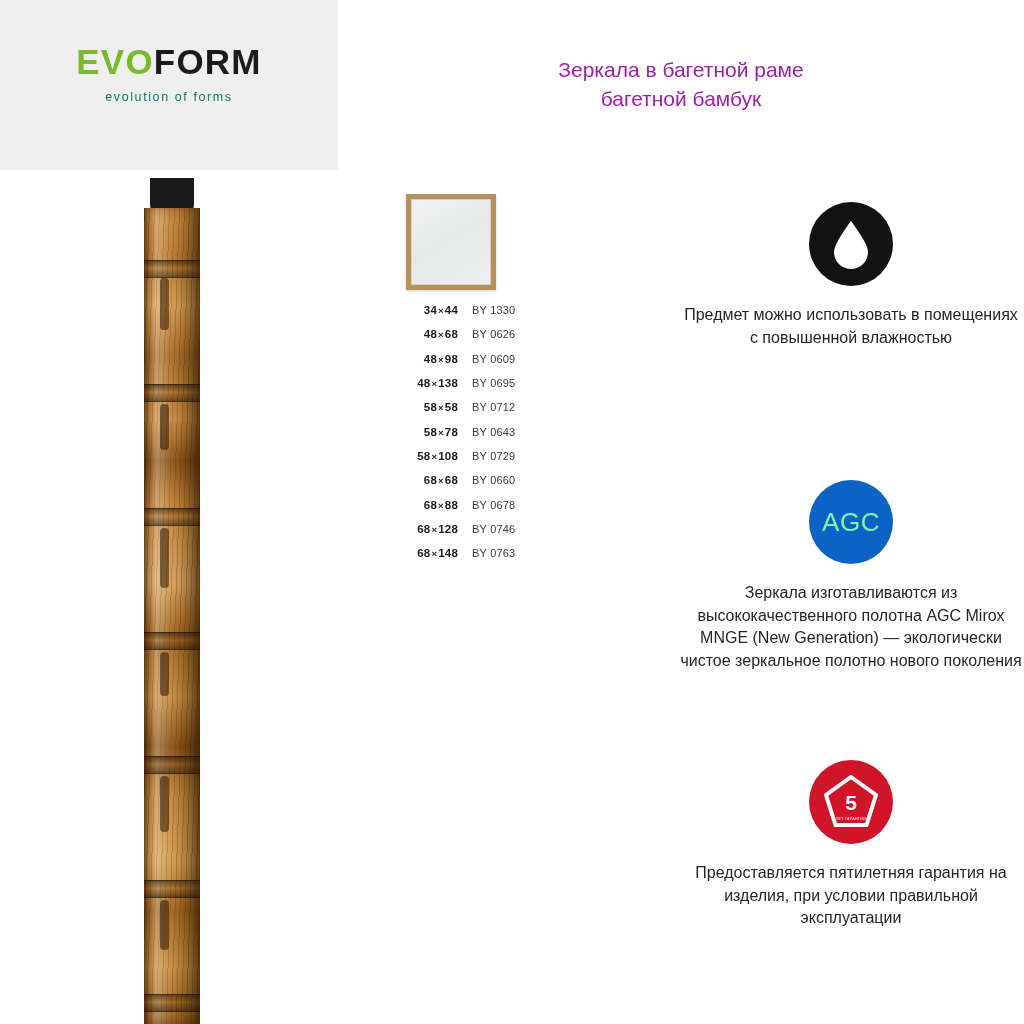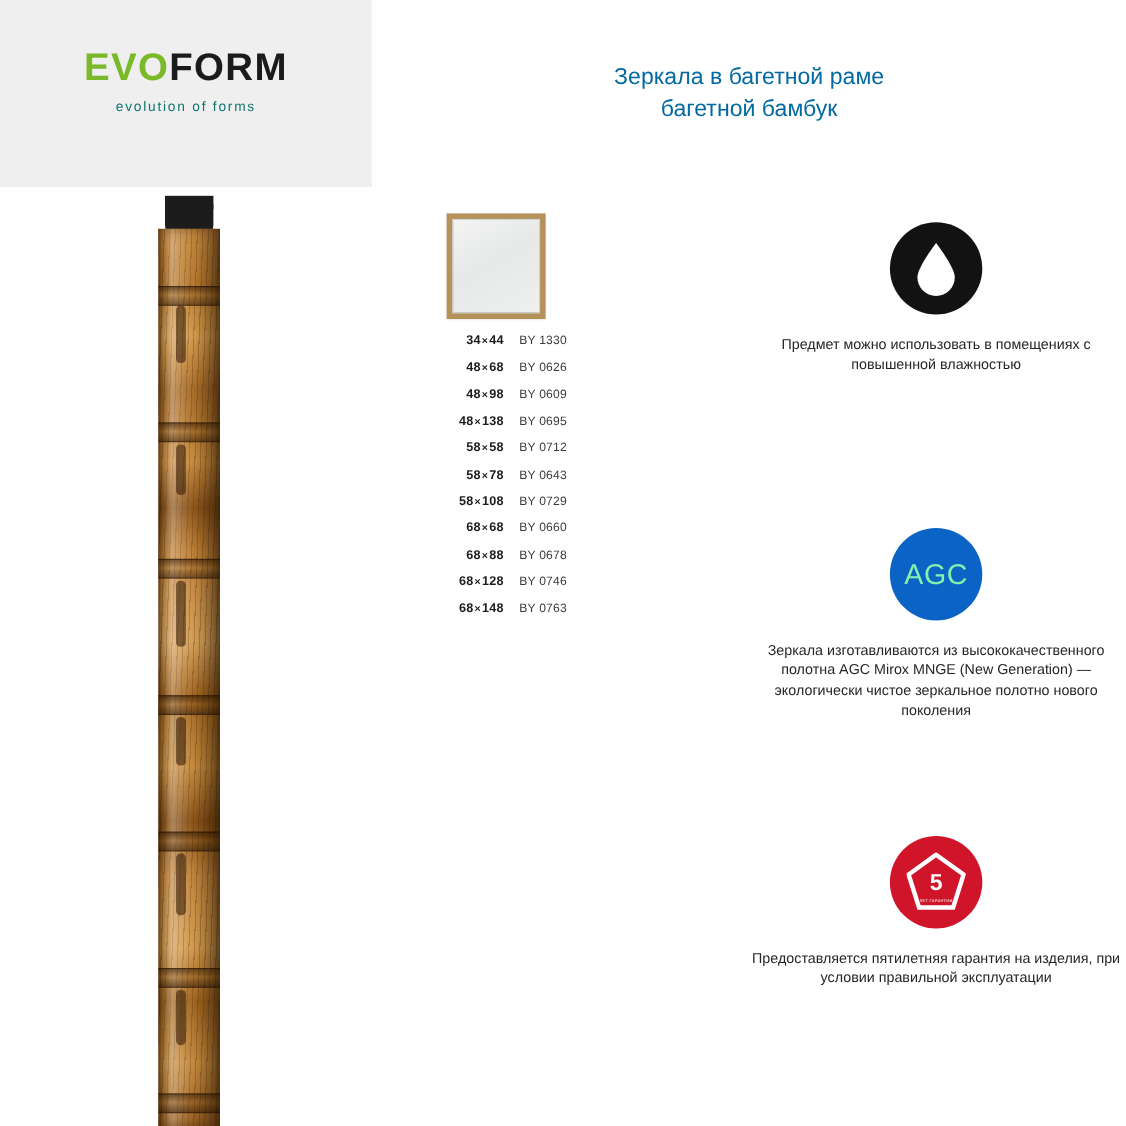--- a/index.html
+++ b/index.html
@@ -28,21 +28,21 @@
   .logo-sub {
     margin-top: 11px; font-size: 12.5px; letter-spacing: 1.6px;
     color: #0f766e;
   }
   .header-right {
     position: absolute; left: 338px; top: 0; width: 686px; height: 170px;
     background: #ffffff;
   }
   .header-title {
     position: absolute; left: 0; top: 56px; width: 686px; text-align: center;
-    font-size: 21px; color: #0369a1; line-height: 1.38; font-weight: normal;
+    font-size: 21px; color: #a21caf; line-height: 1.38; font-weight: normal;
   }
   .header-title .l2 { display: block; }
 
   
   .moulding-col {
     position: absolute; left: 0; top: 170px; width: 338px; height: 854px;
   }
   .clip {
     position: absolute; left: 150px; top: 16px; width: 44px; height: 40px;
     background: #1c1c1c; border-radius: 0 0 22px 22px;
@@ -149,21 +149,21 @@
   .pent svg { position: absolute; left: 0; top: 0; }
   .pent .num {
     position: relative; color: #fff; font-weight: bold; font-size: 21px;
     line-height: 1;
   }
   .pent .sub {
     position: absolute; left: 0; bottom: 8px; width: 54px; text-align: center;
     font-size: 3.6px; color: #fff; letter-spacing: .3px;
   }
   .feature-text {
-    font-size: 13px; color: #262626; line-height: 1.42;
+    font-size: 16px; color: #262626; line-height: 1.42;
   }
 
   .divider-v {
     position: absolute; left: 338px; top: 0; width: 1px; height: 170px;
     background: #e4e4e4;
   }
 </style>
 </head>
 <body>
 

